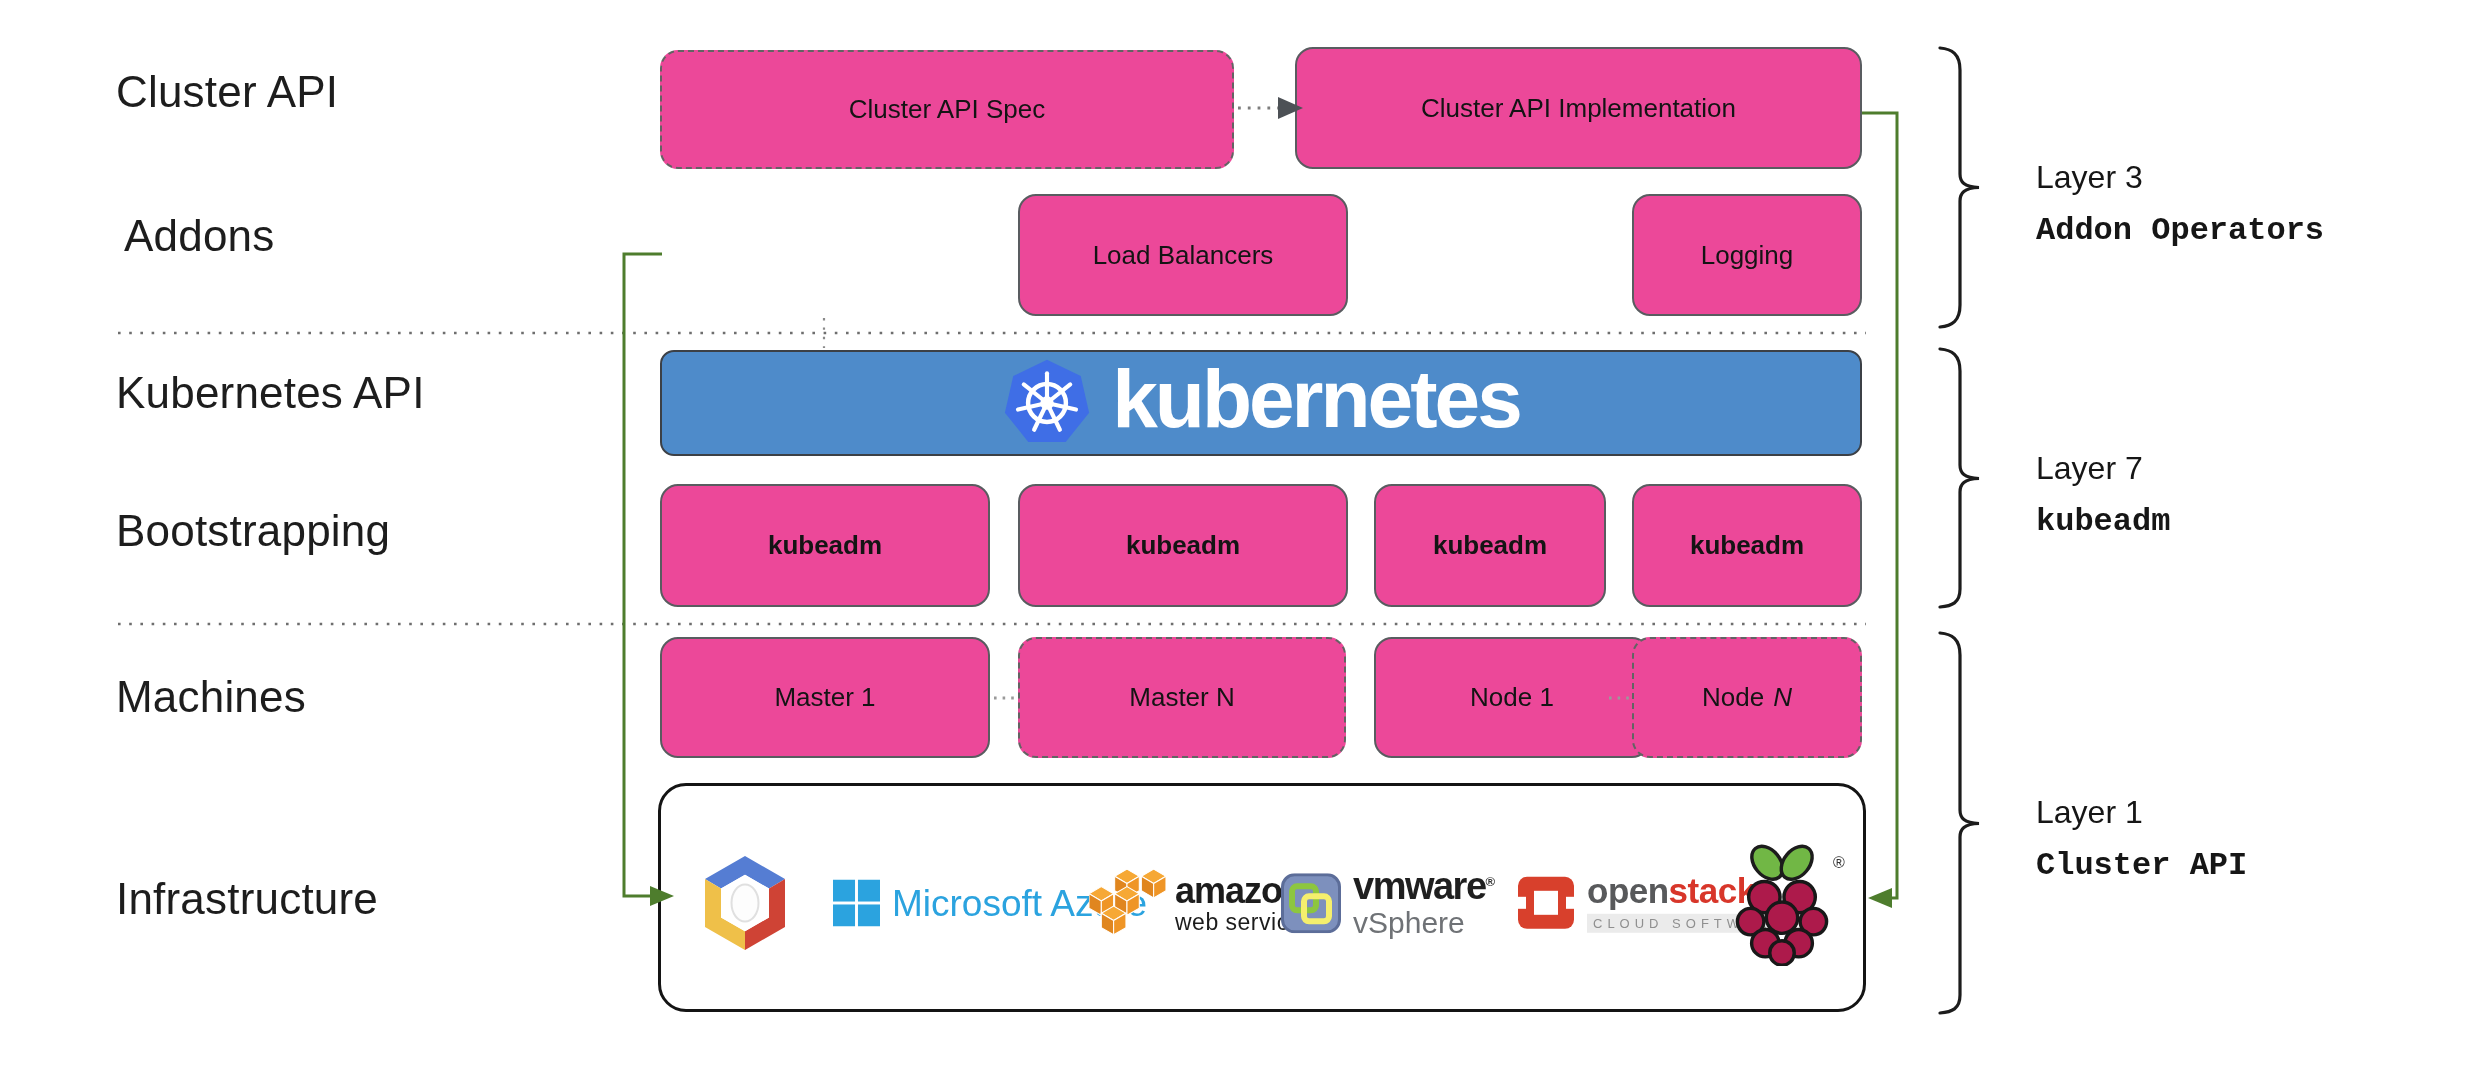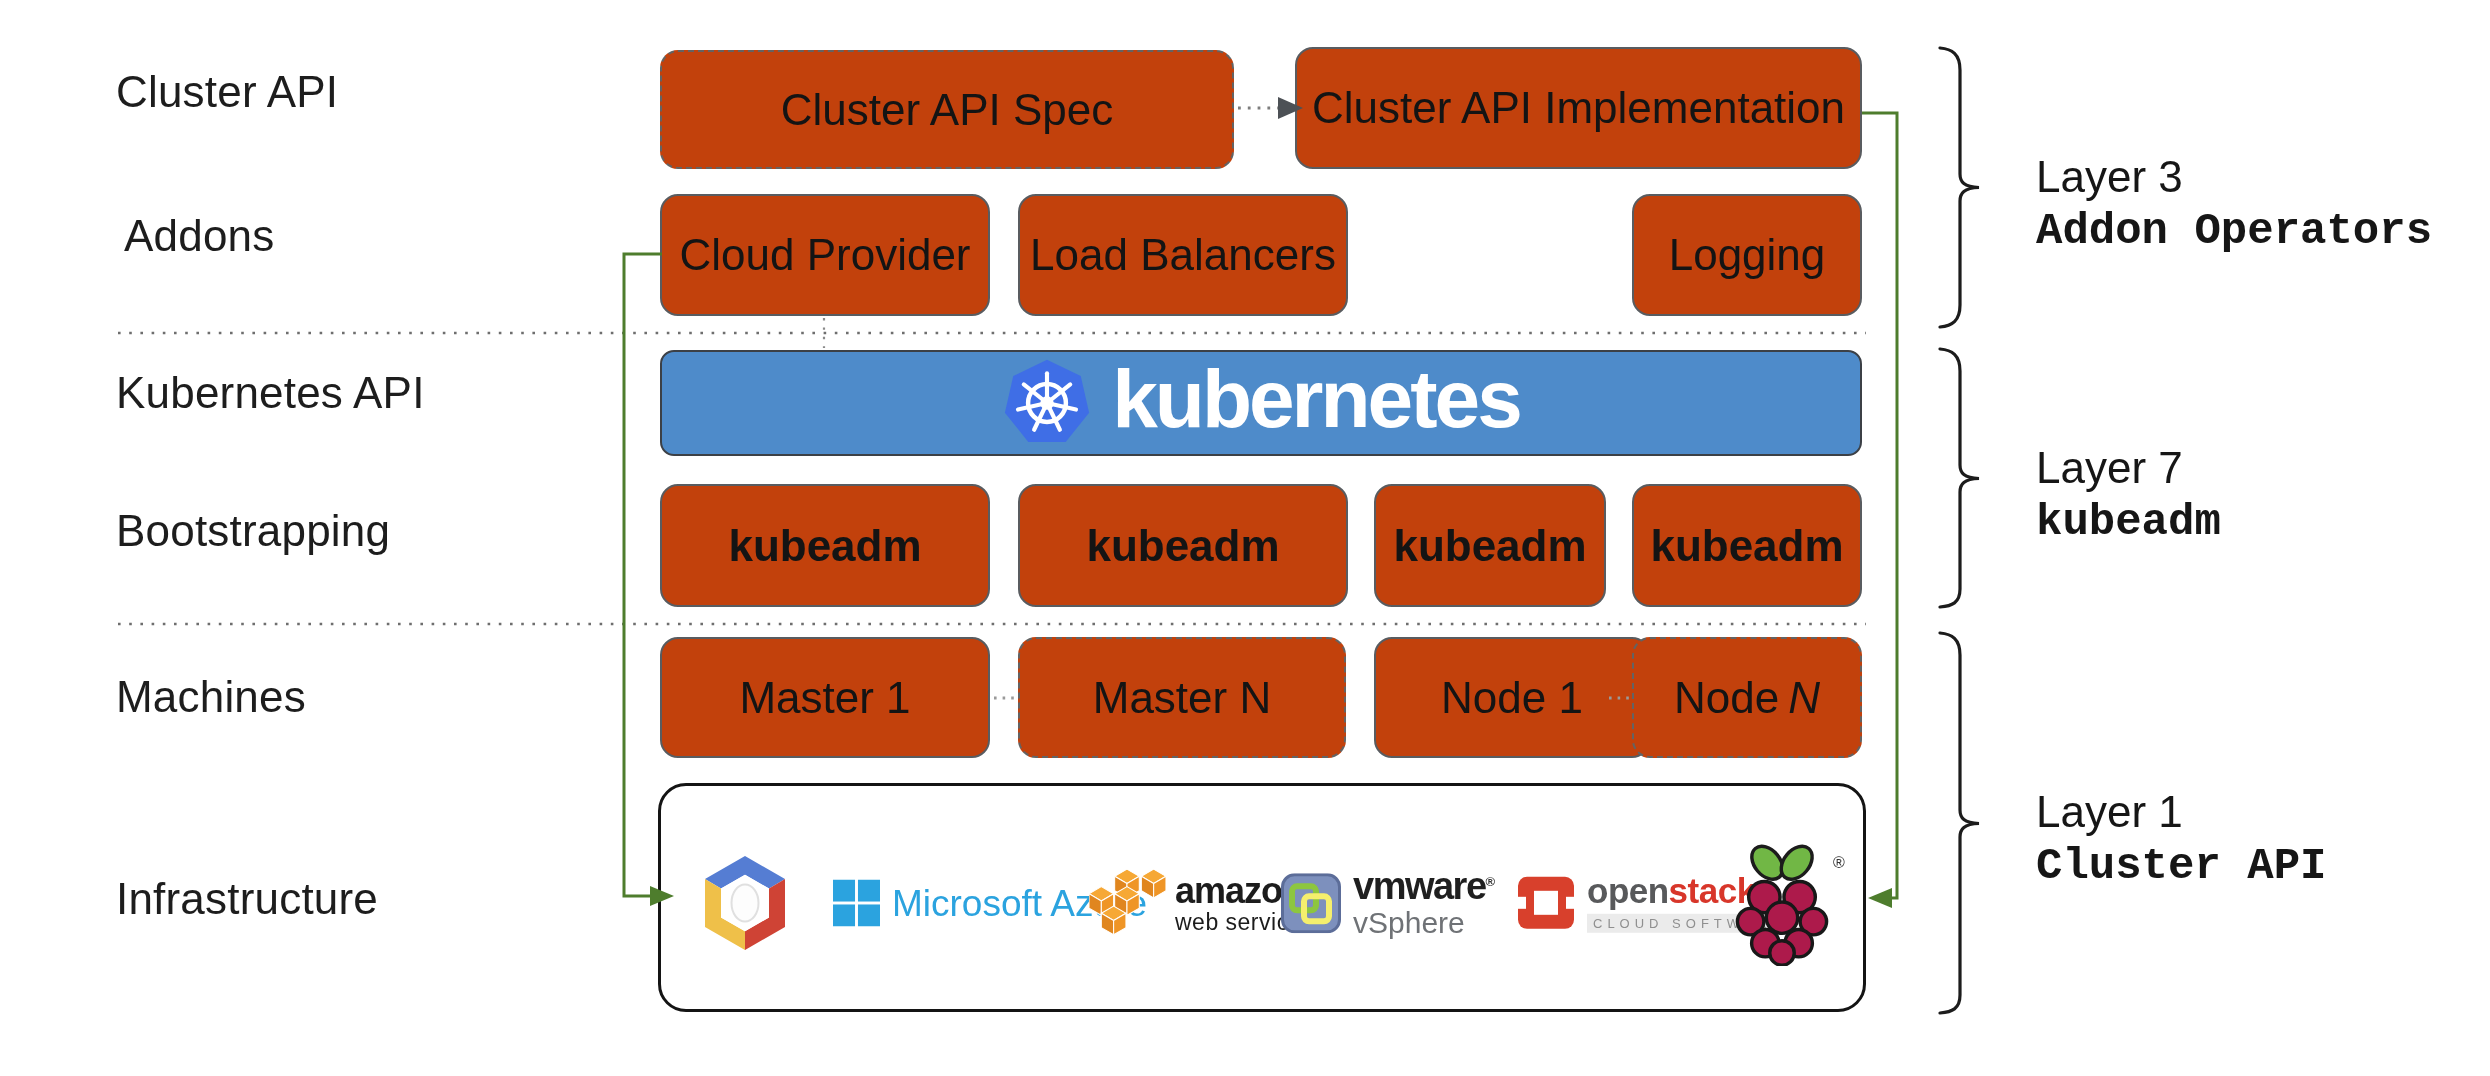--- a/index.html
+++ b/index.html
@@ -2,22 +2,22 @@
 <html><head>
 <meta charset="utf-8">
 <style>
   html,body{margin:0;padding:0;background:#fff;}
   .canvas{position:relative;width:2490px;height:1076px;background:#fff;
           font-family:"Liberation Sans",sans-serif;overflow:hidden;}
 
   .rowlabel{position:absolute;font-size:44px;color:#1d1d1d;transform:translateY(-50%);
             white-space:nowrap;letter-spacing:0.2px;}
 
-  .nbox{position:absolute;background:#c2410c;border:2.5px solid #595c60;border-radius:18px;
-        display:flex;align-items:center;justify-content:center;font-size:44px;color:#141414;
+  .nbox{position:absolute;background:#ec4899;border:2.5px solid #595c60;border-radius:18px;
+        display:flex;align-items:center;justify-content:center;font-size:26px;color:#141414;
         white-space:nowrap;box-sizing:border-box;}
   .dashedbox{border-style:dashed;border-color:#636363;}
   .boldtxt{font-weight:bold;}
   .it{font-style:italic;margin-left:9px;}
 
   .banner{position:absolute;left:660px;top:350px;width:1202px;height:106px;background:#4e8bca;
           border:2.5px solid #3c4046;border-radius:14px;display:flex;align-items:center;
           justify-content:center;gap:20px;box-sizing:border-box;}
   .banner .brand{color:#fff;font-size:82px;font-weight:bold;letter-spacing:-3px;
                  line-height:1;padding-bottom:8px;}
@@ -33,42 +33,41 @@
   .vm-l2{font-size:30px;color:#6f7276;}
   .reg{font-size:13px;vertical-align:super;color:#333;}
   .os-word{font-size:35px;font-weight:bold;letter-spacing:-0.5px;}
   .os-open{color:#58595b;}
   .os-stack{color:#d8362a;}
   .os-tm{font-size:12px;vertical-align:super;color:#777;}
   .os-sub{font-size:13px;letter-spacing:5px;color:#8f8f8f;background:#ebebeb;
           padding:3px 6px;margin-top:4px;white-space:nowrap;}
   .rpi-reg{font-size:16px;color:#333;align-self:flex-start;margin:14px 0 0 2px;}
 
-  .layer{position:absolute;left:2036px;font-size:44px;color:#161616;line-height:54px;white-space:nowrap;}
+  .layer{position:absolute;left:2036px;font-size:32px;color:#161616;line-height:54px;white-space:nowrap;}
   .layer .l2{font-weight:bold;font-family:Liberation Mono, monospace;}
 
   .overlay{position:absolute;left:0;top:0;z-index:5;pointer-events:none;}
   .boxlayer{z-index:2;}
 </style>
 </head>
 <body>
 
 <div class="canvas">
 
   <div class="rowlabel" style="left:116px;top:92px">Cluster API</div>
   <div class="rowlabel" style="left:124px;top:236px">Addons</div>
   <div class="rowlabel" style="left:116px;top:393px">Kubernetes API</div>
   <div class="rowlabel" style="left:116px;top:531px">Bootstrapping</div>
   <div class="rowlabel" style="left:116px;top:697px">Machines</div>
   <div class="rowlabel" style="left:116px;top:899px">Infrastructure</div>
 
   <div class="nbox dashedbox boxlayer" style="left:660px;top:50px;width:574px;height:119px">Cluster API Spec</div>
   <div class="nbox boxlayer" style="left:1295px;top:47px;width:567px;height:122px">Cluster API Implementation</div>
 
-  <div class="nbox boxlayer" style="left:660px;top:194px;width:330px;height:122px">Cloud Provider</div>
   <div class="nbox boxlayer" style="left:1018px;top:194px;width:330px;height:122px">Load Balancers</div>
   <div class="nbox boxlayer" style="left:1632px;top:194px;width:230px;height:122px">Logging</div>
 
   <div class="banner boxlayer">
     <svg width="90" height="90" viewBox="0 0 100 100">
       <polygon points="50,2 87.5,20.1 96.8,60.7 70.8,93.2 29.2,93.2 3.2,60.7 12.5,20.1" fill="#3f6ee6"></polygon>
       <g stroke="#fff" stroke-width="4.6" stroke-linecap="round">
         <line x1="50" y1="50" x2="50" y2="17"></line>
         <line x1="50" y1="50" x2="75.8" y2="29.4"></line>
         <line x1="50" y1="50" x2="82.2" y2="57.3"></line>

